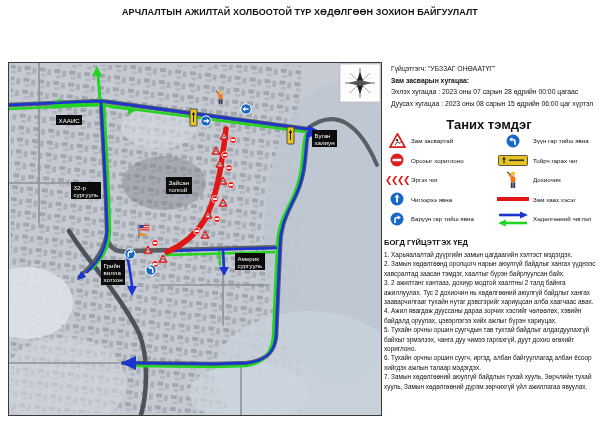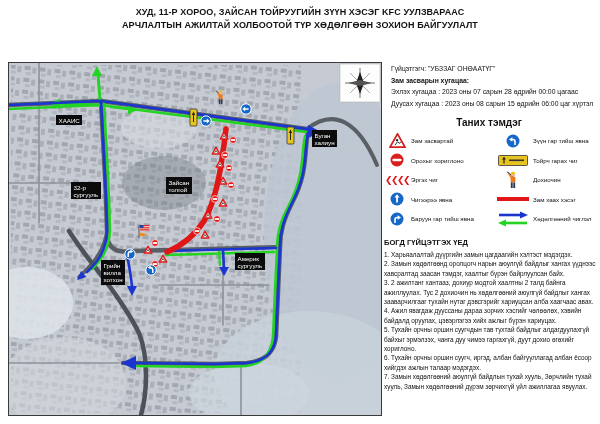--- a/index.html
+++ b/index.html
@@ -8,42 +8,41 @@
   .title{position:absolute;left:40px;top:6px;width:520px;text-align:center;
          font-weight:bold;font-size:9px;line-height:13px;letter-spacing:.1px;}
   .map{position:absolute;left:8px;top:62px;width:372px;height:352px;border:1px solid #3a3a3a;
        background:#c6cbd3;overflow:hidden;}
   .map svg{position:absolute;left:0;top:0;}
   .mlabel{position:absolute;background:#0b0b0b;color:#fff;font-size:6.2px;line-height:7.2px;
           padding:1.5px 2.5px;white-space:pre;z-index:5;}
   .info{position:absolute;left:391px;top:63px;width:206px;font-size:6.8px;line-height:11.5px;}
   .info .bold{font-weight:bold;}
   .legend-heading{position:absolute;left:383px;top:117px;width:212px;text-align:center;
-                  font-weight:bold;font-size:10px;}
+                  font-weight:bold;font-size:13px;}
   .legend{position:absolute;left:383px;top:131px;width:215px;display:flex;}
   .lcol{display:flex;flex-direction:column;}
   .lcol.c1{width:110px;}
   .lcol.c2{flex:1;}
   .lrow{display:flex;align-items:center;height:19.5px;}
   .licon{width:28px;display:flex;justify-content:center;align-items:center;flex:none;}
   .c2 .licon{width:40px;}
   .llabel{font-size:6.2px;line-height:7px;}
   .redbar{width:32px;height:4px;background:#e11717;}
   .chev{color:#e11717;font-size:9px;font-weight:bold;letter-spacing:-1.5px;}
   .work-heading{position:absolute;left:384px;top:238px;font-weight:bold;font-size:7.6px;}
   .work-list{position:absolute;left:384px;top:250px;width:213px;font-size:6.4px;line-height:9.4px;}
   .work-list div{margin:0;}
 </style>
 </head>
 <body>
 
 <div class="page">
 
   <div class="title">
-    <div>ХУД, 11-Р ХОРОО, ЗАЙСАН ТОЙРУУГИЙН ЗҮҮН ХЭСЭГ KFC УУЛЗВАРААС</div>
     <div>АРЧЛАЛТЫН АЖИЛТАЙ ХОЛБООТОЙ ТҮР ХӨДӨЛГӨӨН ЗОХИОН БАЙГУУЛАЛТ</div>
   </div>
 
   <div class="map">
     <svg width="372" height="352" viewBox="0 0 372 352">
       <defs>
         <pattern id="bld" width="15" height="12" patternUnits="userSpaceOnUse" patternTransform="rotate(6)">
           <rect x="1" y="1" width="6" height="4" fill="#70757e"></rect>
           <rect x="9" y="2" width="4" height="6" fill="#858a93"></rect>
           <rect x="3" y="7" width="5" height="3" fill="#9aa0a8"></rect>

